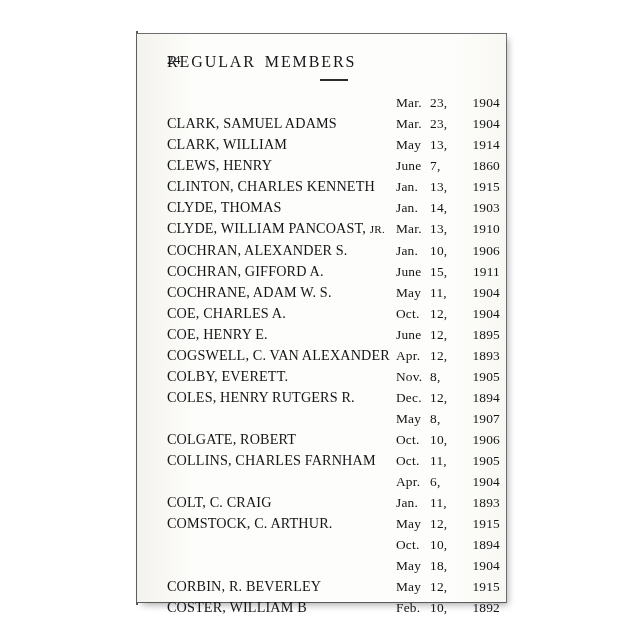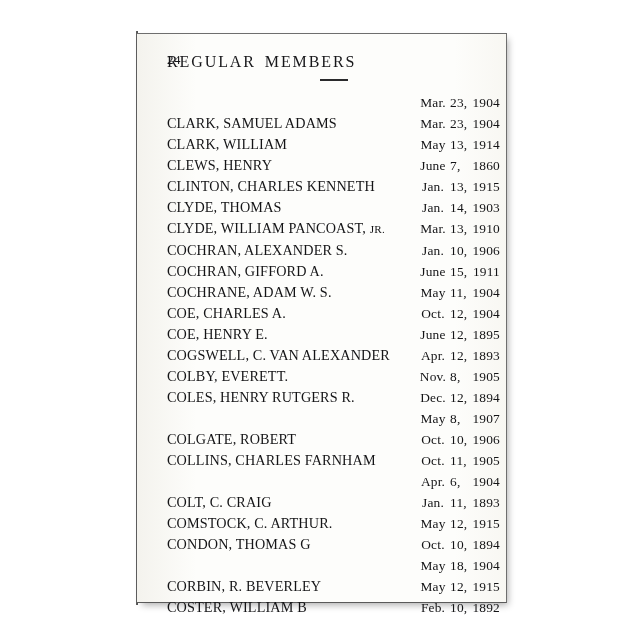--- a/index.html
+++ b/index.html
@@ -139,31 +139,31 @@
   .edate {
     flex: 0 0 auto;
     display: flex;
     justify-content: flex-end;
     font-size: 13.4px;
     letter-spacing: 0.2px;
   }
   .mon {
     display: inline-block;
     width: 34px;
-    text-align: center;
+    text-align: left;
   }
   .day {
     display: inline-block;
     width: 19px;
   }
   .yr {
     display: inline-block;
     width: 31px;
     text-align: right;
-    margin-left: 0;
+    margin-left: 20px;
   }
 
   
   .sc {
     font-size: 11.2px;
     letter-spacing: 0.3px;
   }
 </style>
 </head>
 <body>
@@ -365,21 +365,20 @@
           <div class="entry">
             <span class="ename">COMSTOCK, C. ARTHUR.</span>
             <span class="leader"></span>
             <span class="edate">
               <span class="mon">May</span>
               <span class="day">12,</span>
               <span class="yr">1915</span>
             </span>
           </div>
           <div class="entry">
-            <span class="ename">CONDON, THOMAS G</span>
             <span class="leader"></span>
             <span class="edate">
               <span class="mon">Oct.</span>
               <span class="day">10,</span>
               <span class="yr">1894</span>
             </span>
           </div>
           <div class="entry">
             <span class="leader"></span>
             <span class="edate">

